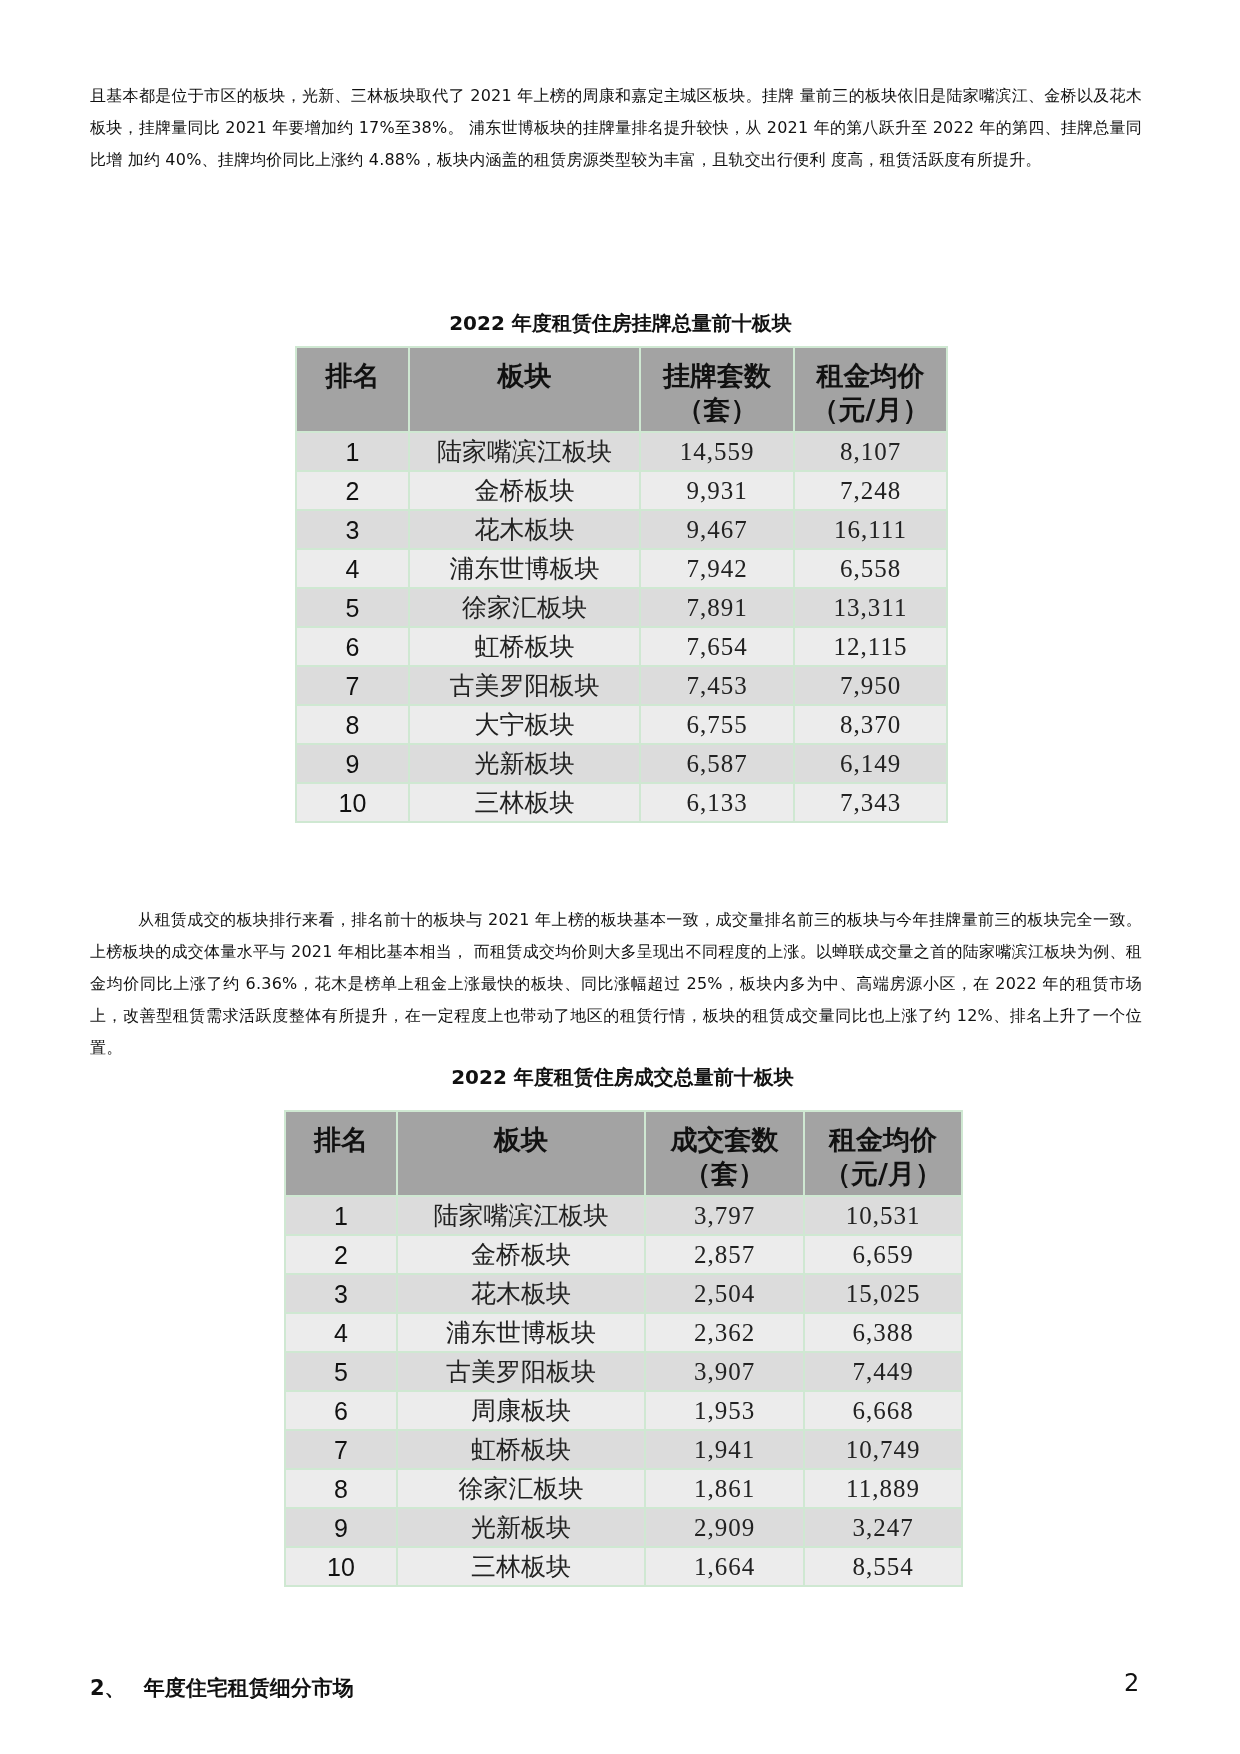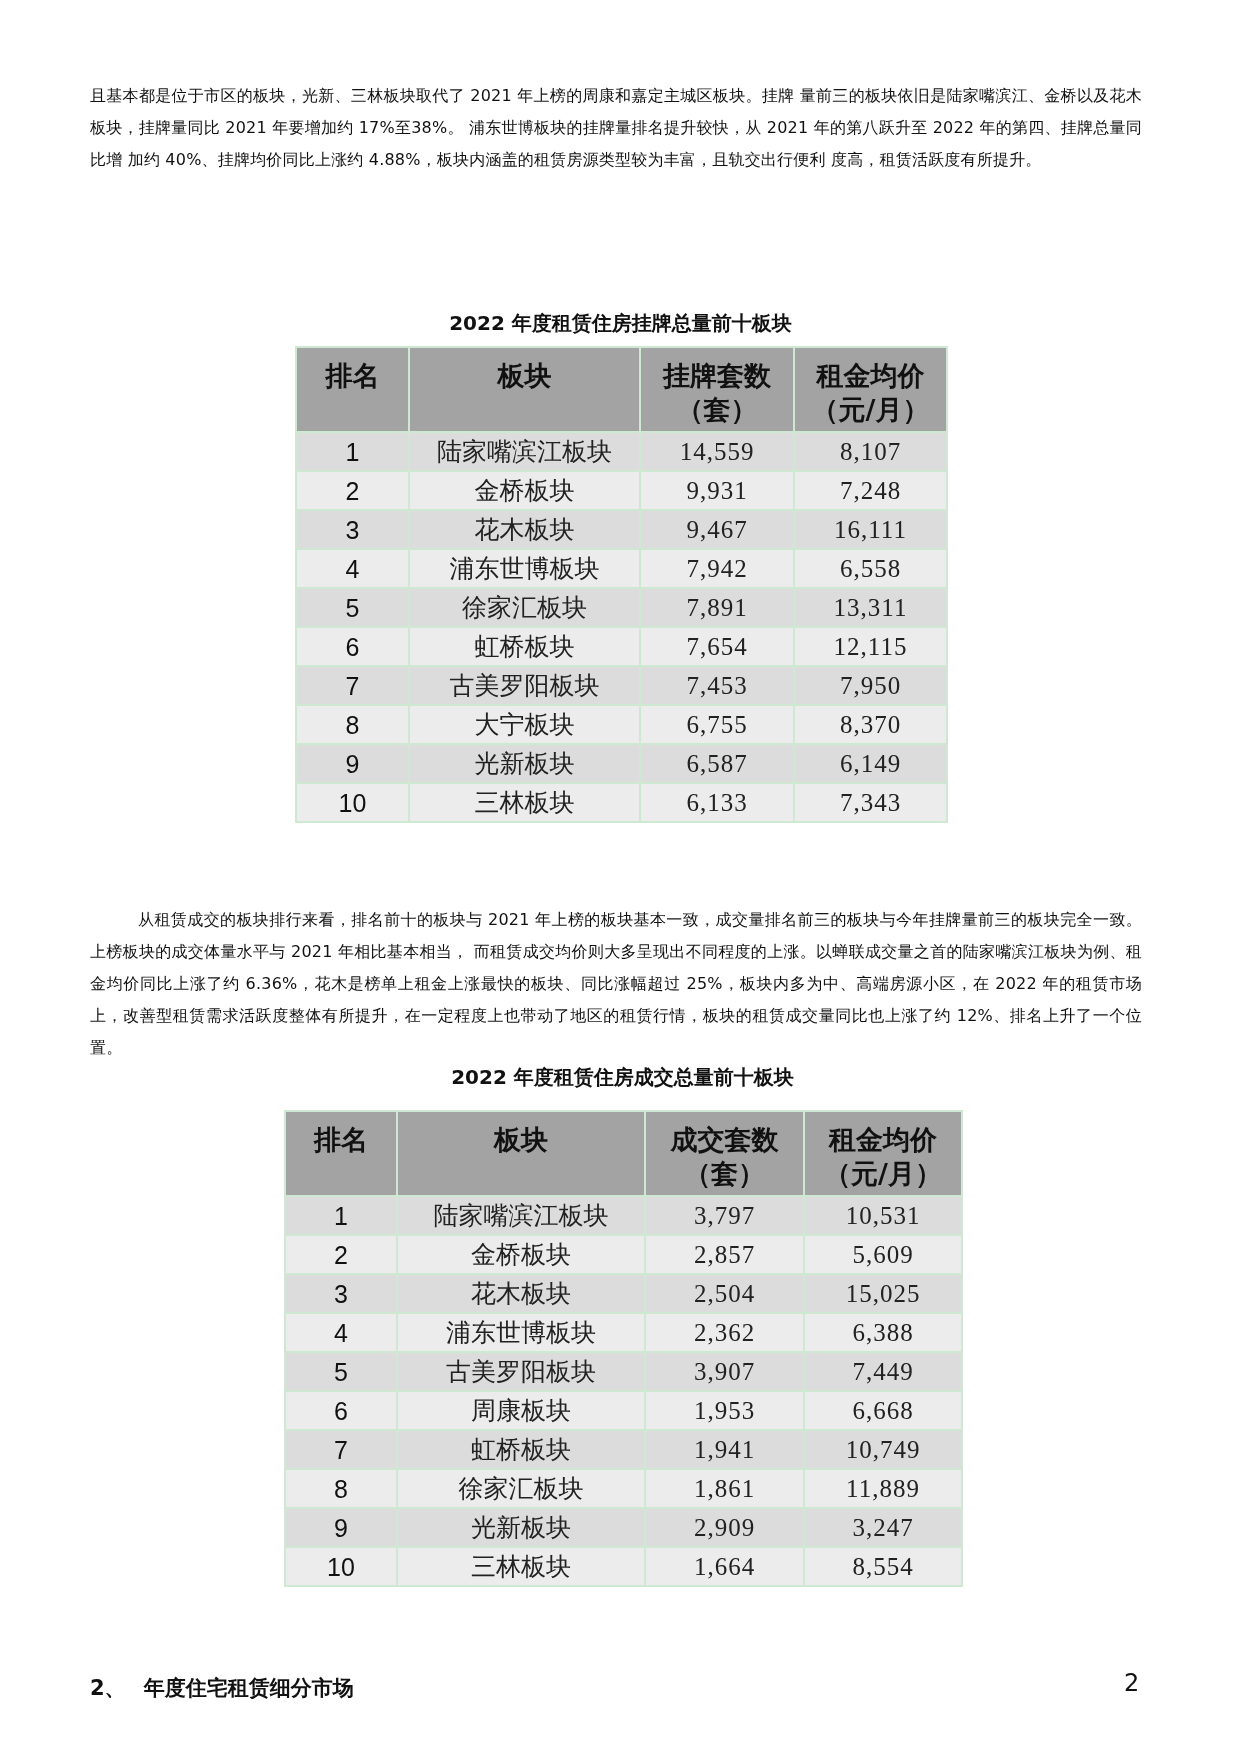--- a/index.html
+++ b/index.html
@@ -152,21 +152,21 @@
     <tr class="odd">
       <td class="rank">1</td>
       <td class="name">陆家嘴滨江板块</td>
       <td class="num">3,797</td>
       <td class="num">10,531</td>
     </tr>
     <tr class="even">
       <td class="rank">2</td>
       <td class="name">金桥板块</td>
       <td class="num">2,857</td>
-      <td class="num">5,609</td>
+      <td class="num">6,659</td>
     </tr>
     <tr class="odd">
       <td class="rank">3</td>
       <td class="name">花木板块</td>
       <td class="num">2,504</td>
       <td class="num">15,025</td>
     </tr>
     <tr class="even">
       <td class="rank">4</td>
       <td class="name">浦东世博板块</td>

